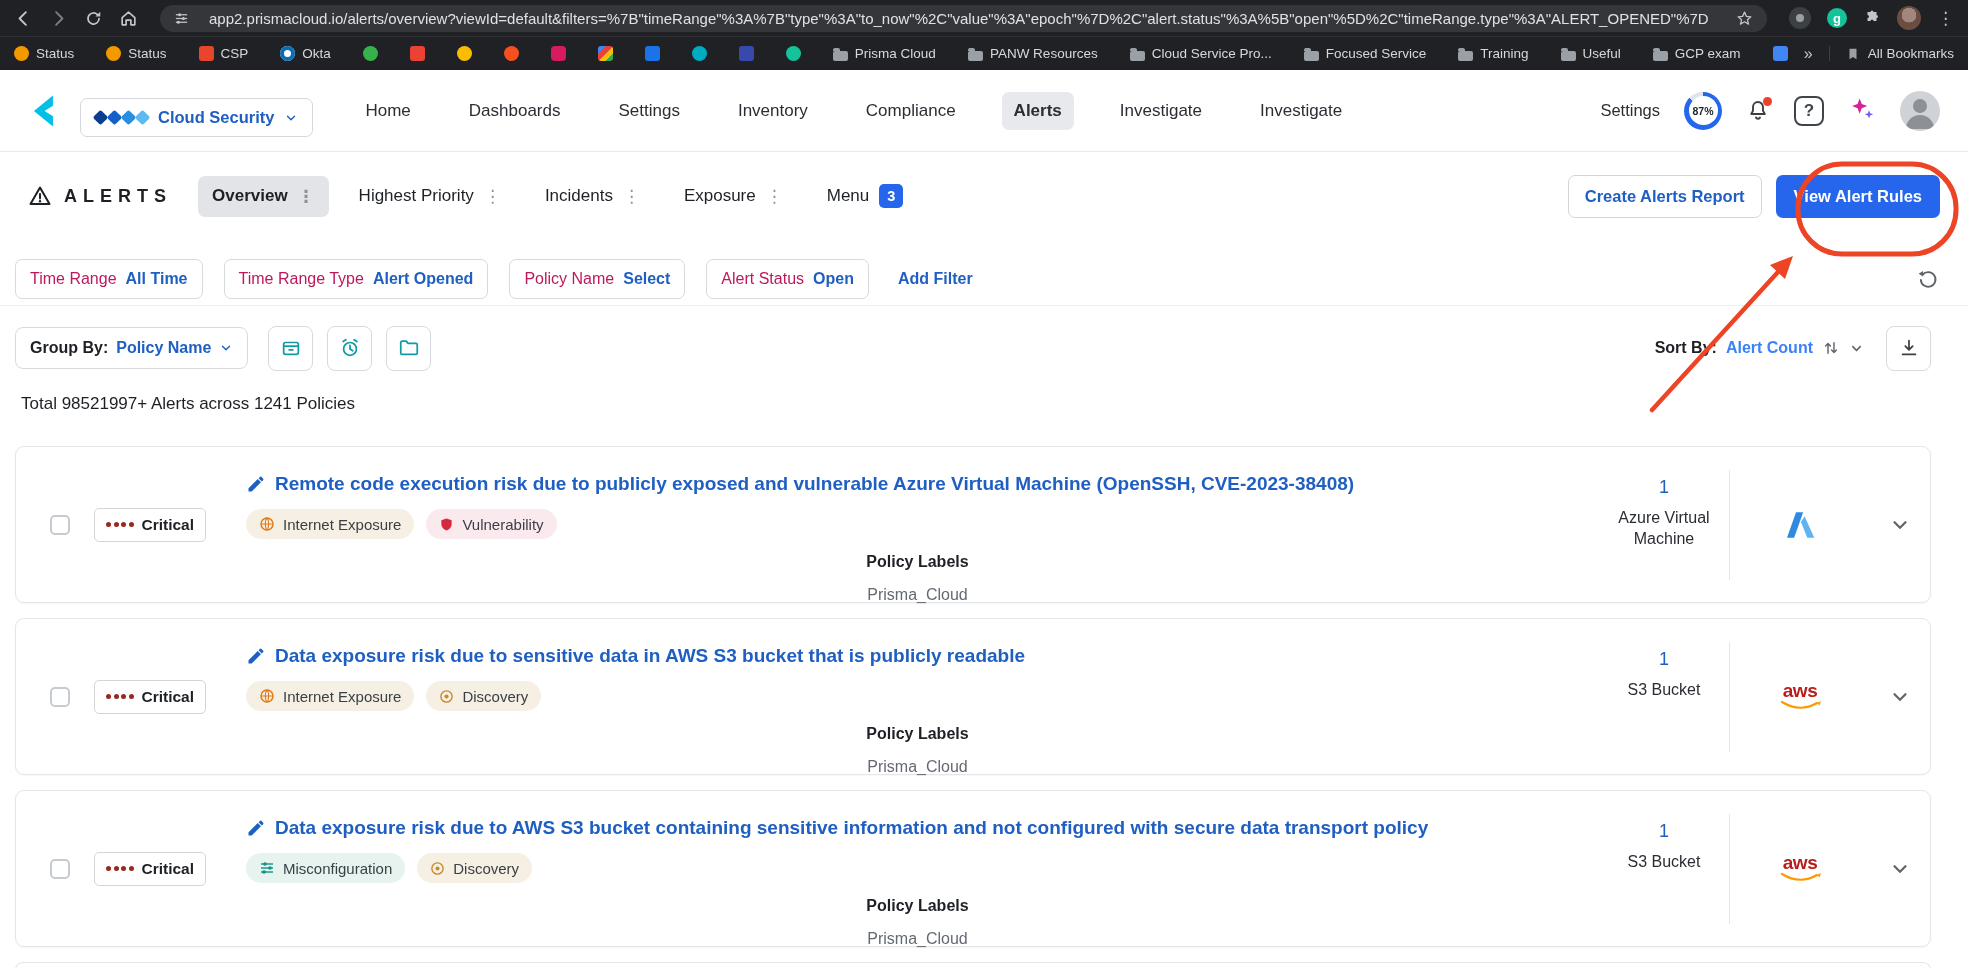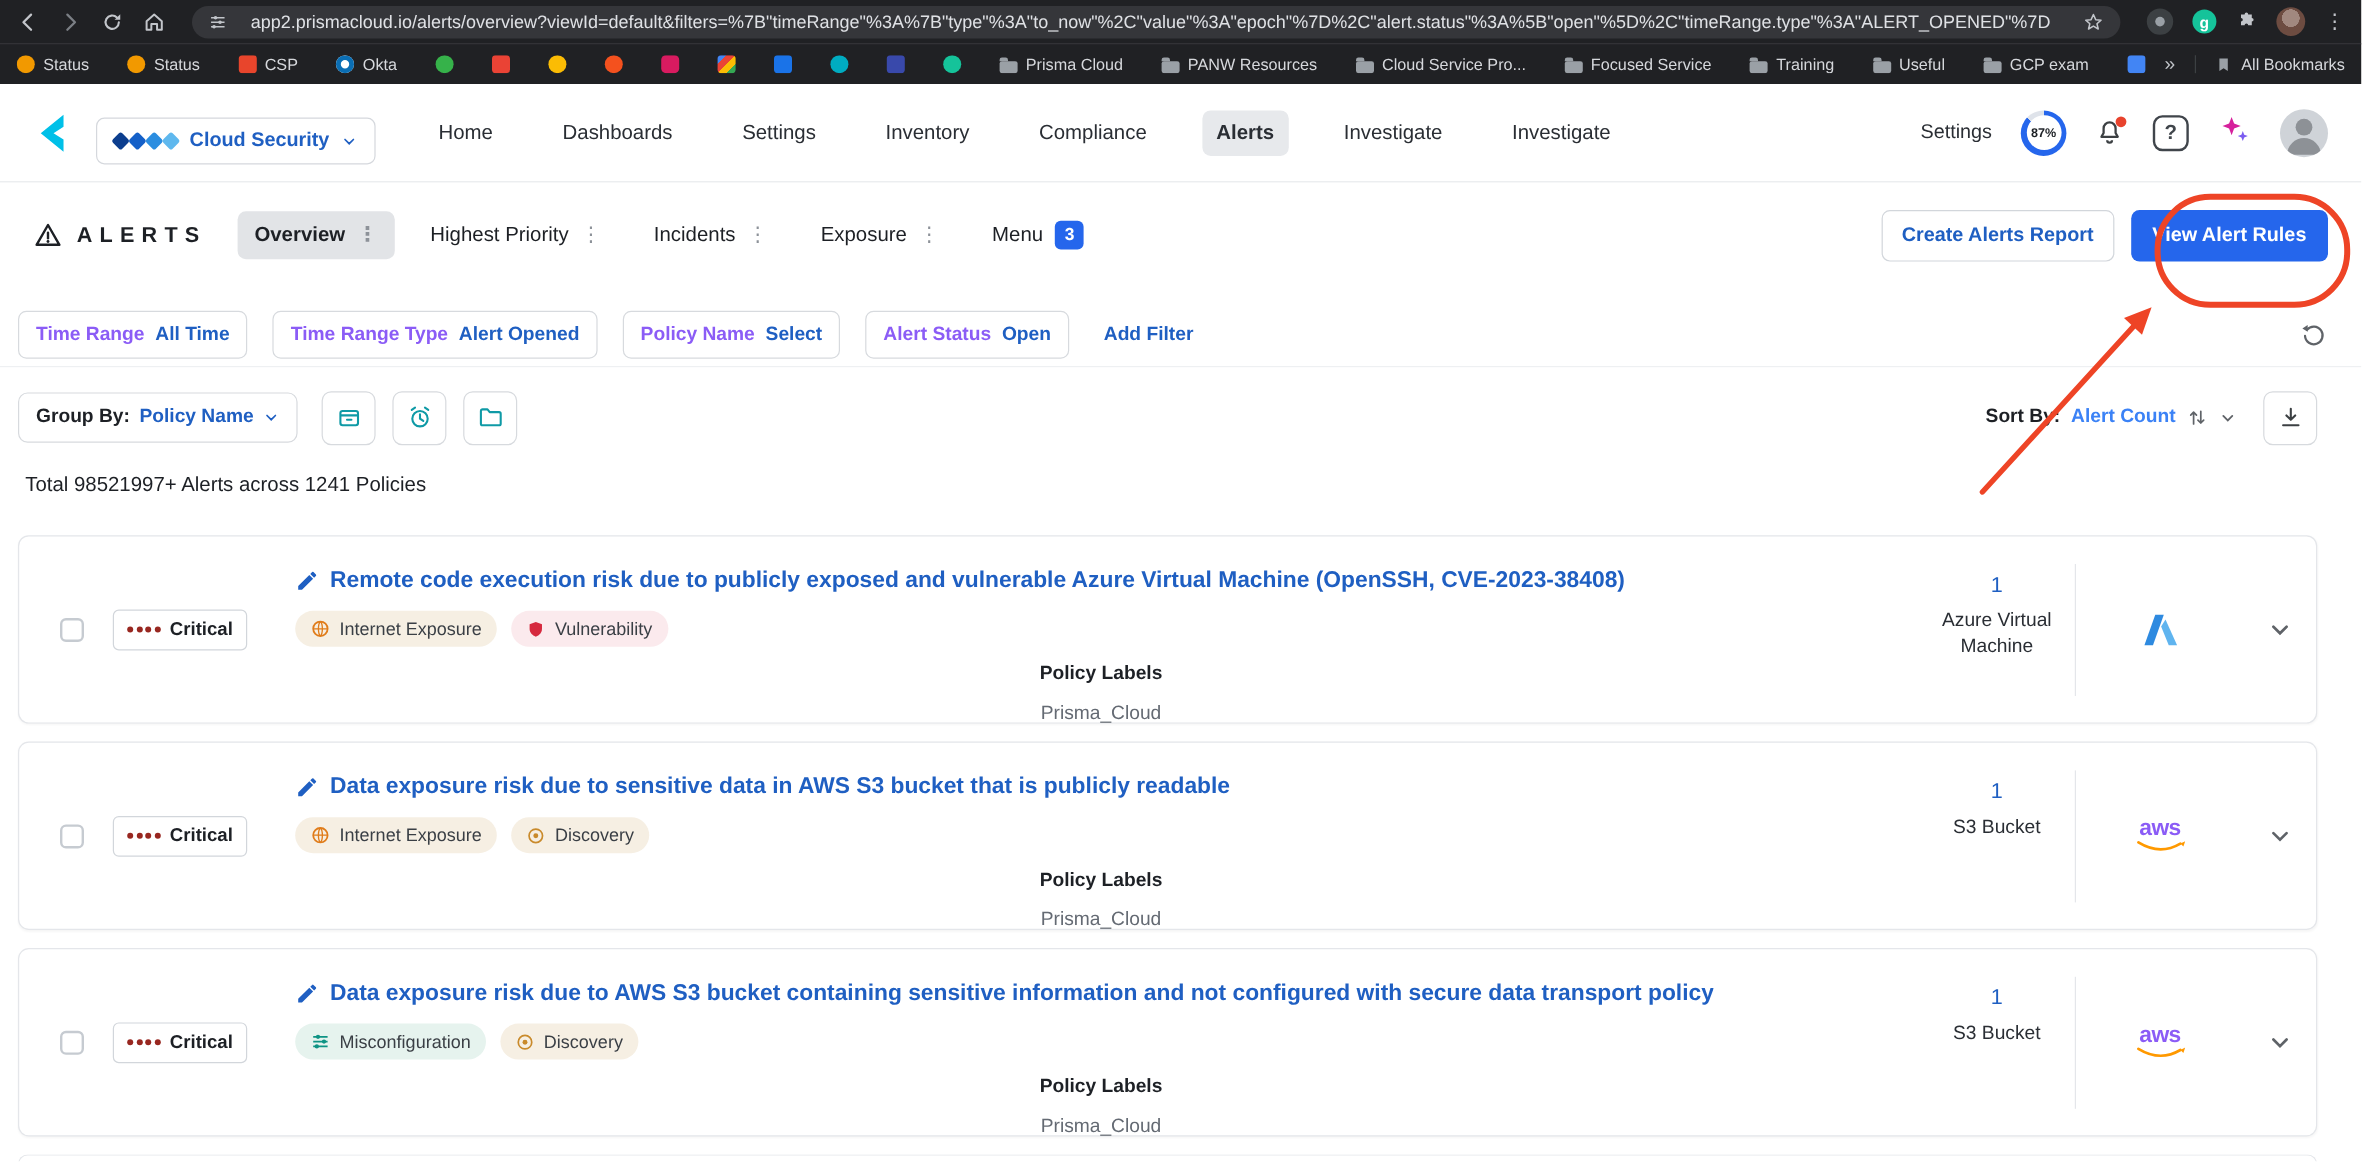--- a/index.html
+++ b/index.html
@@ -97,21 +97,21 @@
   .btn-secondary { border:1px solid #d2d6db; background:#fff; color:#1f5fc2; font-size:16.5px;
     font-weight:600; border-radius:7px; padding:11px 16px; cursor:pointer; }
   .btn-primary { border:none; background:#2566ec; color:#fff; font-size:16.5px; font-weight:600;
     border-radius:7px; padding:12px 18px; cursor:pointer; }
 
   
   .filter-row { position:absolute; top:252px; left:0; width:100%; height:54px; display:flex;
     align-items:center; padding:0 15px; border-bottom:1px solid #eef0f2; gap:21px; }
   .chip { display:flex; align-items:center; gap:9px; border:1px solid #d7dade; border-radius:7px;
     padding:10px 14px; background:#fff; }
-  .chip-label { font-size:16px; font-weight:700; color:#8b5cf6; }
+  .chip-label { font-size:16px; font-weight:400; color:#be185d; }
   .chip-value { font-size:16px; font-weight:600; color:#1f5fc2; }
   .add-filter { font-size:16px; font-weight:600; color:#1f5fc2; margin-left:8px; }
   .reset-btn { margin-left:auto; margin-right:14px; display:flex; }
 
   
   .toolbar-row { position:absolute; top:320px; left:0; width:100%; height:56px; display:flex;
     align-items:center; padding:0 15px; }
   .groupby-pill { display:flex; align-items:center; gap:8px; border:1px solid #d7dade;
     border-radius:8px; padding:11px 14px; margin-right:20px; }
   .gb-label { font-size:16px; font-weight:700; color:#1d2025; }
@@ -151,21 +151,21 @@
   .plabel-row { display:flex; align-items:center; gap:15px;flex-direction:column; }
   .plabel { font-size:16px; font-weight:700; color:#1d2025; }
   .pvalue { font-size:16px; color:#646a73; }
   .card-count { width:130px; flex:none; display:flex; flex-direction:column; align-items:center;
     justify-content:flex-start; padding-top:30px; gap:10px; }
   .count-num { font-size:18px; color:#1f5fc2; cursor:pointer; text-decoration:none; }
   .asset-type { font-size:16px; color:#2a2e34; text-align:center; line-height:1.3; max-width:110px; }
   .vdiv { width:1px; background:#e4e6ea; align-self:center; height:110px; flex:none; }
   .provider { width:140px; flex:none; display:flex; align-items:center; justify-content:center; }
   .aws-wrap { display:flex; flex-direction:column; align-items:center; }
-  .aws-word { font-size:19px; font-weight:700; color:#8b5cf6; letter-spacing:-.5px; line-height:1; }
+  .aws-word { font-size:19px; font-weight:700; color:#b91c1c; letter-spacing:-.5px; line-height:1; }
   .chev-col { width:60px; flex:none; display:flex; align-items:center; justify-content:center;
     cursor:pointer; }
   .card-sliver { position:absolute; left:15px; top:962px; width:1916px; height:8px; background:#fff;
     border:1px solid #e4e6ea; border-bottom:none; border-radius:9px 9px 0 0; }
 
   
   .annotation { position:absolute; top:0; left:0; pointer-events:none; z-index:50; }
 </style>
 </head>
 <body>

